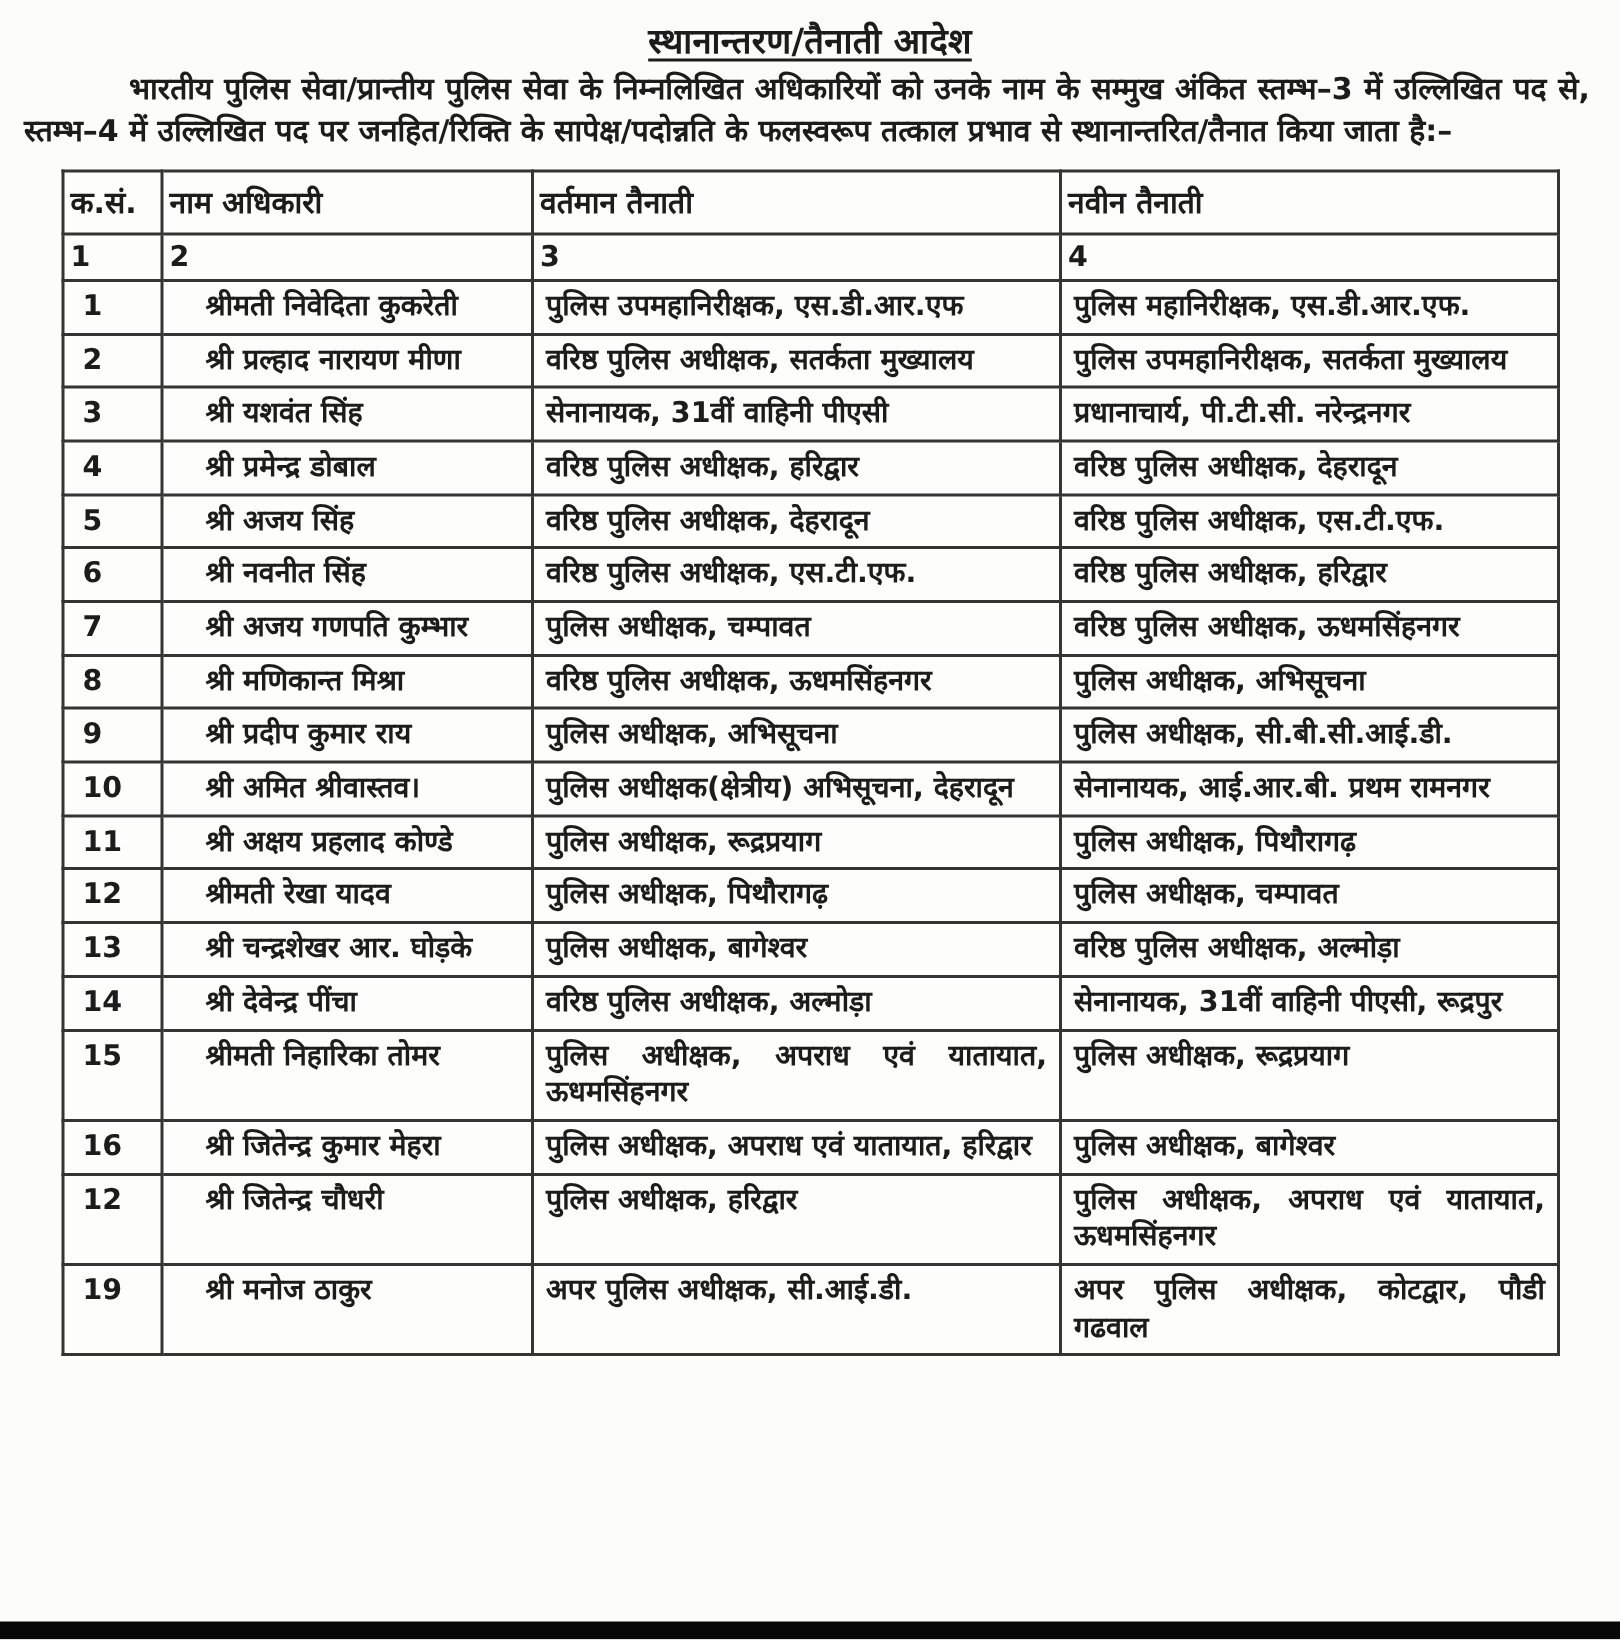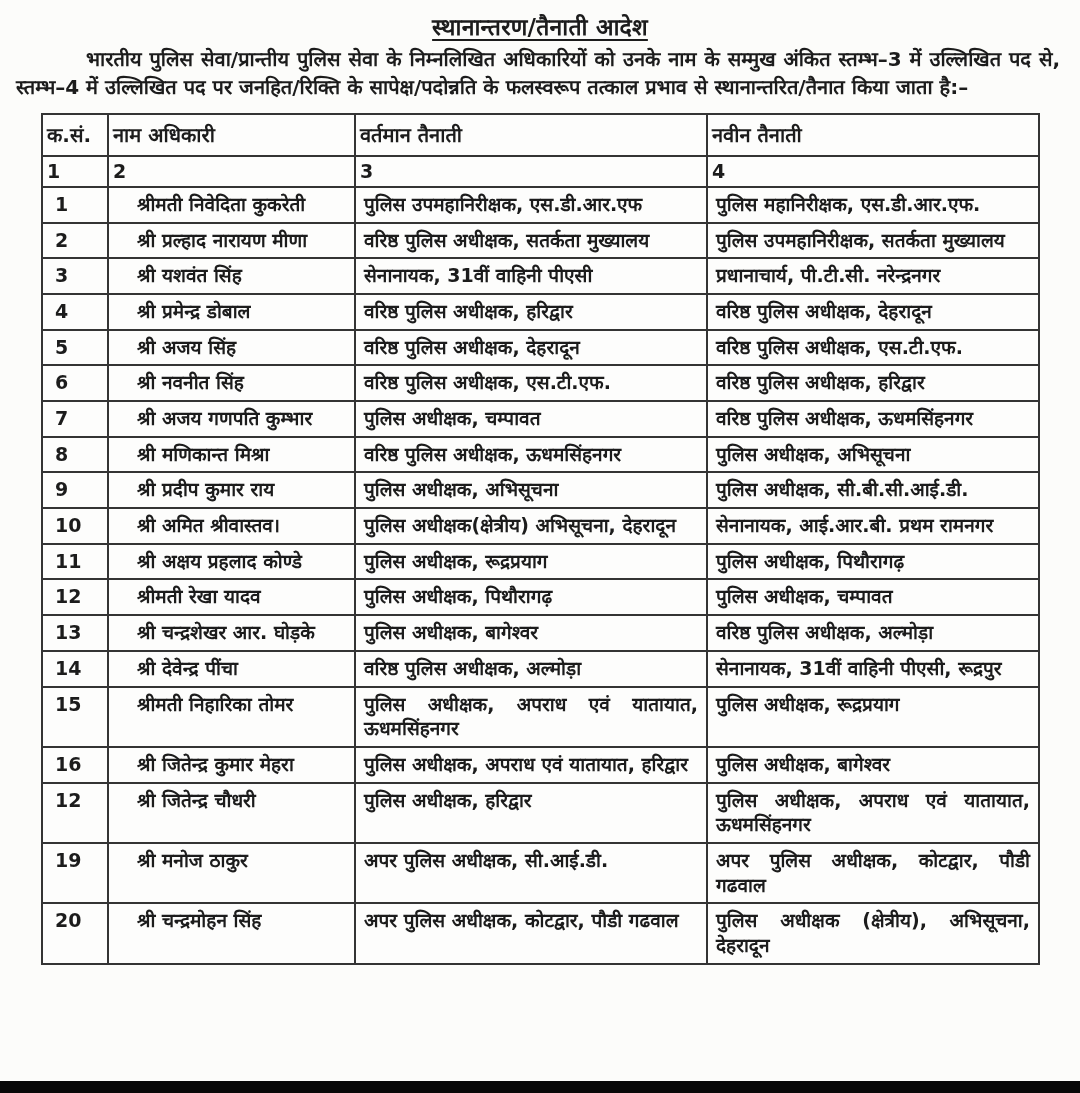--- a/index.html
+++ b/index.html
@@ -208,24 +208,18 @@
           <td class="cell-name">श्री जितेन्द्र चौधरी</td>
           <td class="cell-current">पुलिस अधीक्षक, हरिद्वार</td>
           <td class="cell-new">पुलिस अधीक्षक, अपराध एवं यातायात, ऊधमसिंहनगर</td>
         </tr>
         <tr>
           <td class="cell-sno">19</td>
           <td class="cell-name">श्री मनोज ठाकुर</td>
           <td class="cell-current">अपर पुलिस अधीक्षक, सी.आई.डी.</td>
           <td class="cell-new">अपर पुलिस अधीक्षक, कोटद्वार, पौडी गढवाल</td>
         </tr>
-        <tr>
-          <td class="cell-sno">20</td>
-          <td class="cell-name">श्री चन्द्रमोहन सिंह</td>
-          <td class="cell-current">अपर पुलिस अधीक्षक, कोटद्वार, पौडी गढवाल</td>
-          <td class="cell-new">पुलिस अधीक्षक (क्षेत्रीय), अभिसूचना, देहरादून</td>
-        </tr>
       </tbody>
   </table>
 
   <div class="bottom-bar"></div>
 
 </div>
 
 </body></html>

